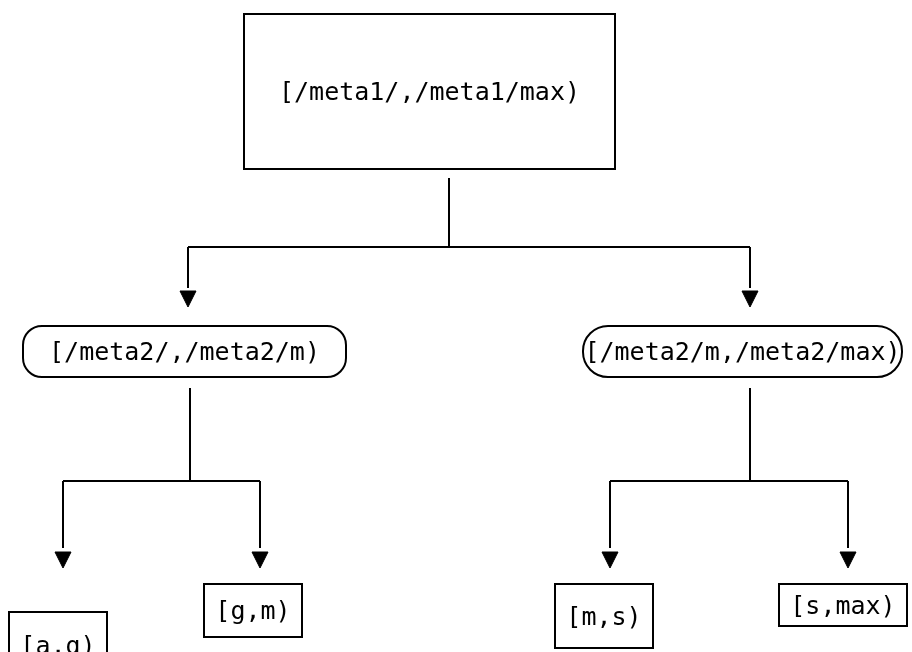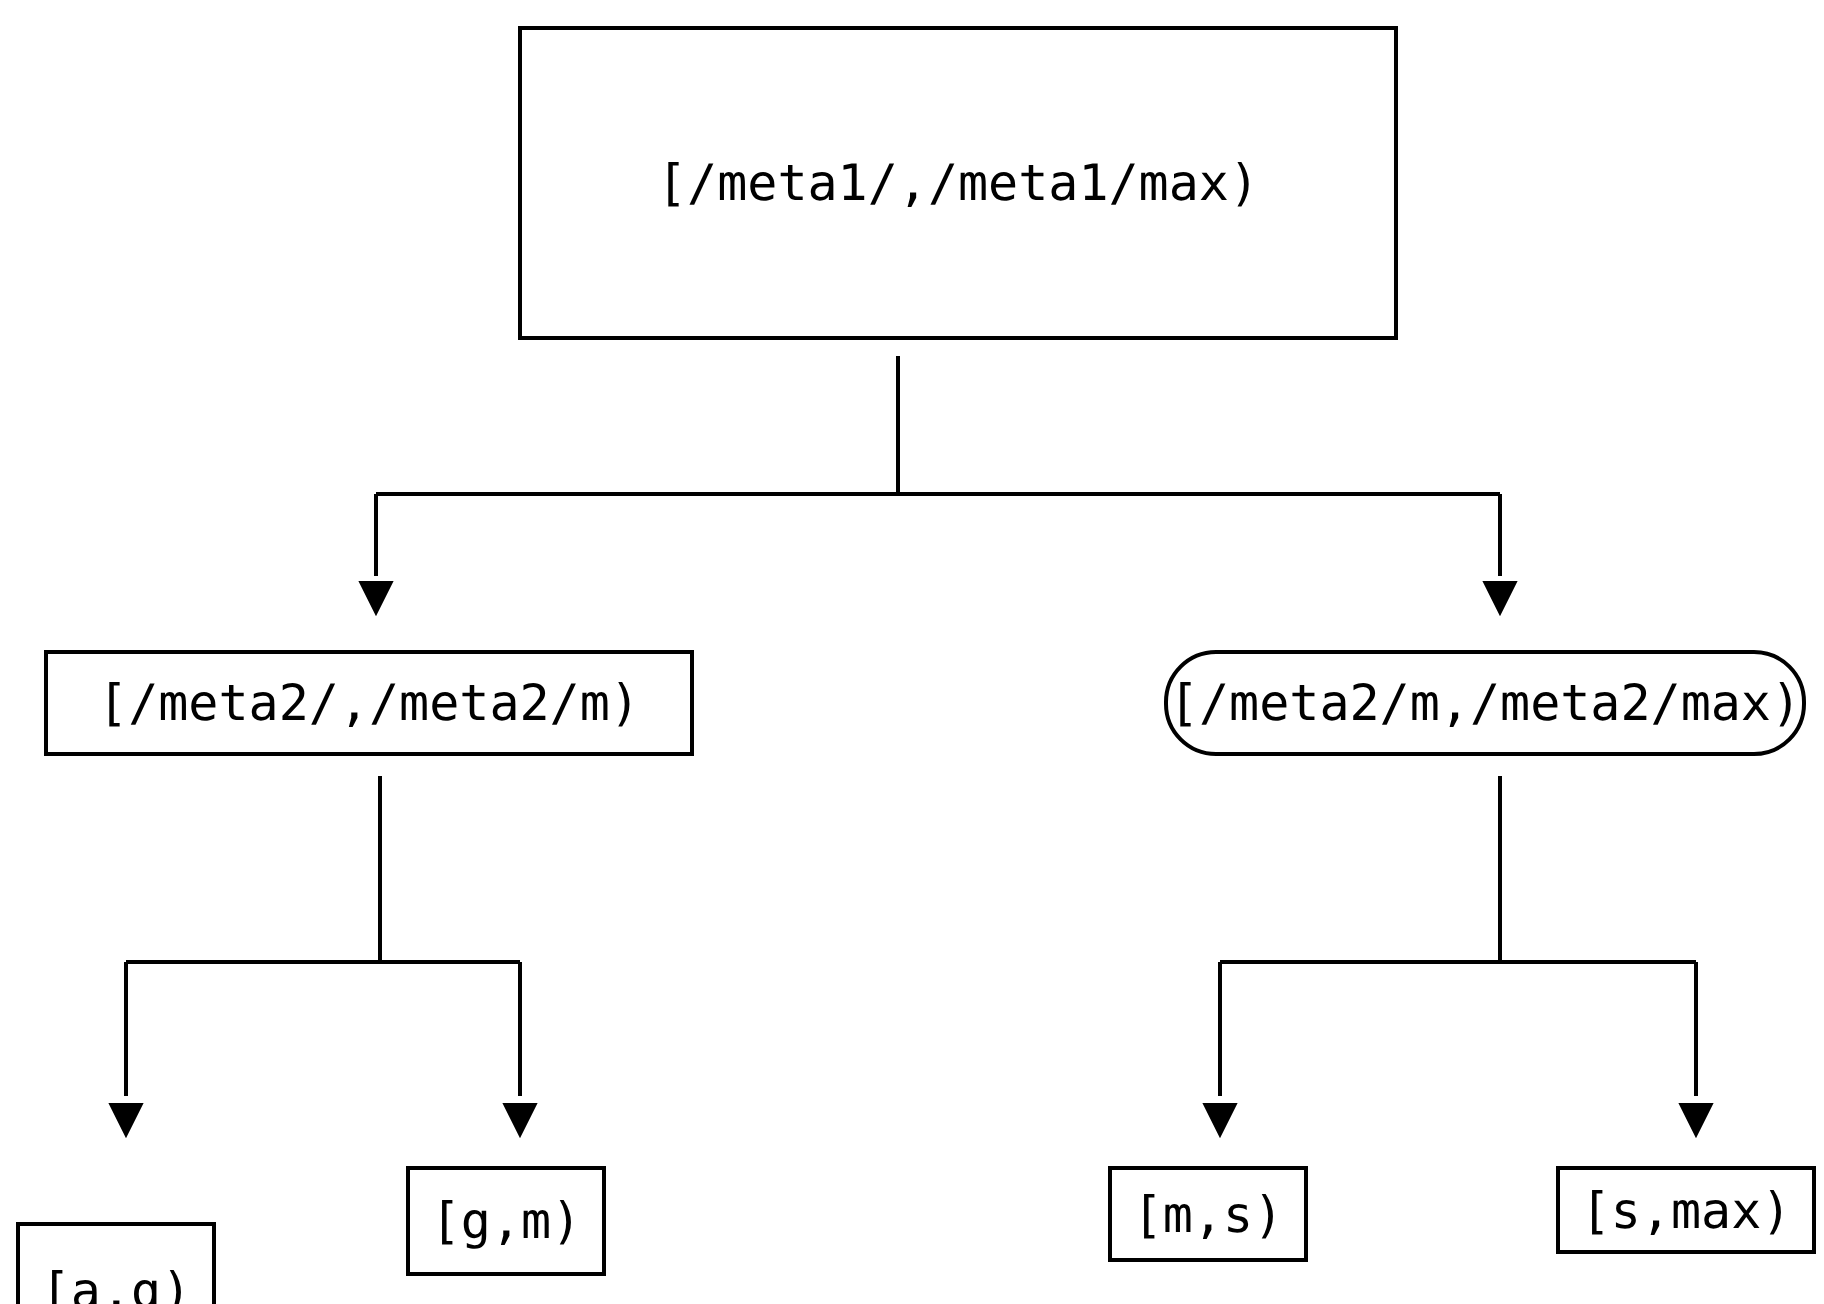--- a/index.html
+++ b/index.html
@@ -36,26 +36,26 @@
     box-sizing: border-box;
     border: 2px solid #000000;
     background: #ffffff;
     color: #000000;
     display: flex;
     align-items: center;
     justify-content: center;
     font-size: 25px;
     white-space: nowrap;
   }
-  .node-root     { left: 259px; top: 13px;  width: 440px; height: 157px; }
-  .node-l2-left  { left: 22px;  top: 325px; width: 325px; height: 53px; }
+  .node-root     { left: 243px; top: 13px;  width: 373px; height: 157px; }
+  .node-l2-left  { left: 22px;  top: 325px; width: 325px; height: 53px; border-radius: 20px; }
   .node-l2-right { left: 582px; top: 325px; width: 321px; height: 53px; border-radius: 26px; }
   .node-leaf-ag  { left: 8px;   top: 611px; width: 100px; height: 69px; }
   .node-leaf-gm  { left: 203px; top: 583px; width: 100px; height: 55px; }
-  .node-leaf-ms  { left: 554px; top: 583px; width: 100px; height: 48px; }
+  .node-leaf-ms  { left: 554px; top: 583px; width: 100px; height: 66px; }
   .node-leaf-smax{ left: 778px; top: 583px; width: 130px; height: 44px; }
 </style>
 </head>
 <body>
 
 <div class="canvas">
 
   <svg class="edges-svg" viewBox="0 0 912 652" xmlns="http://www.w3.org/2000/svg">
 
     <g>

